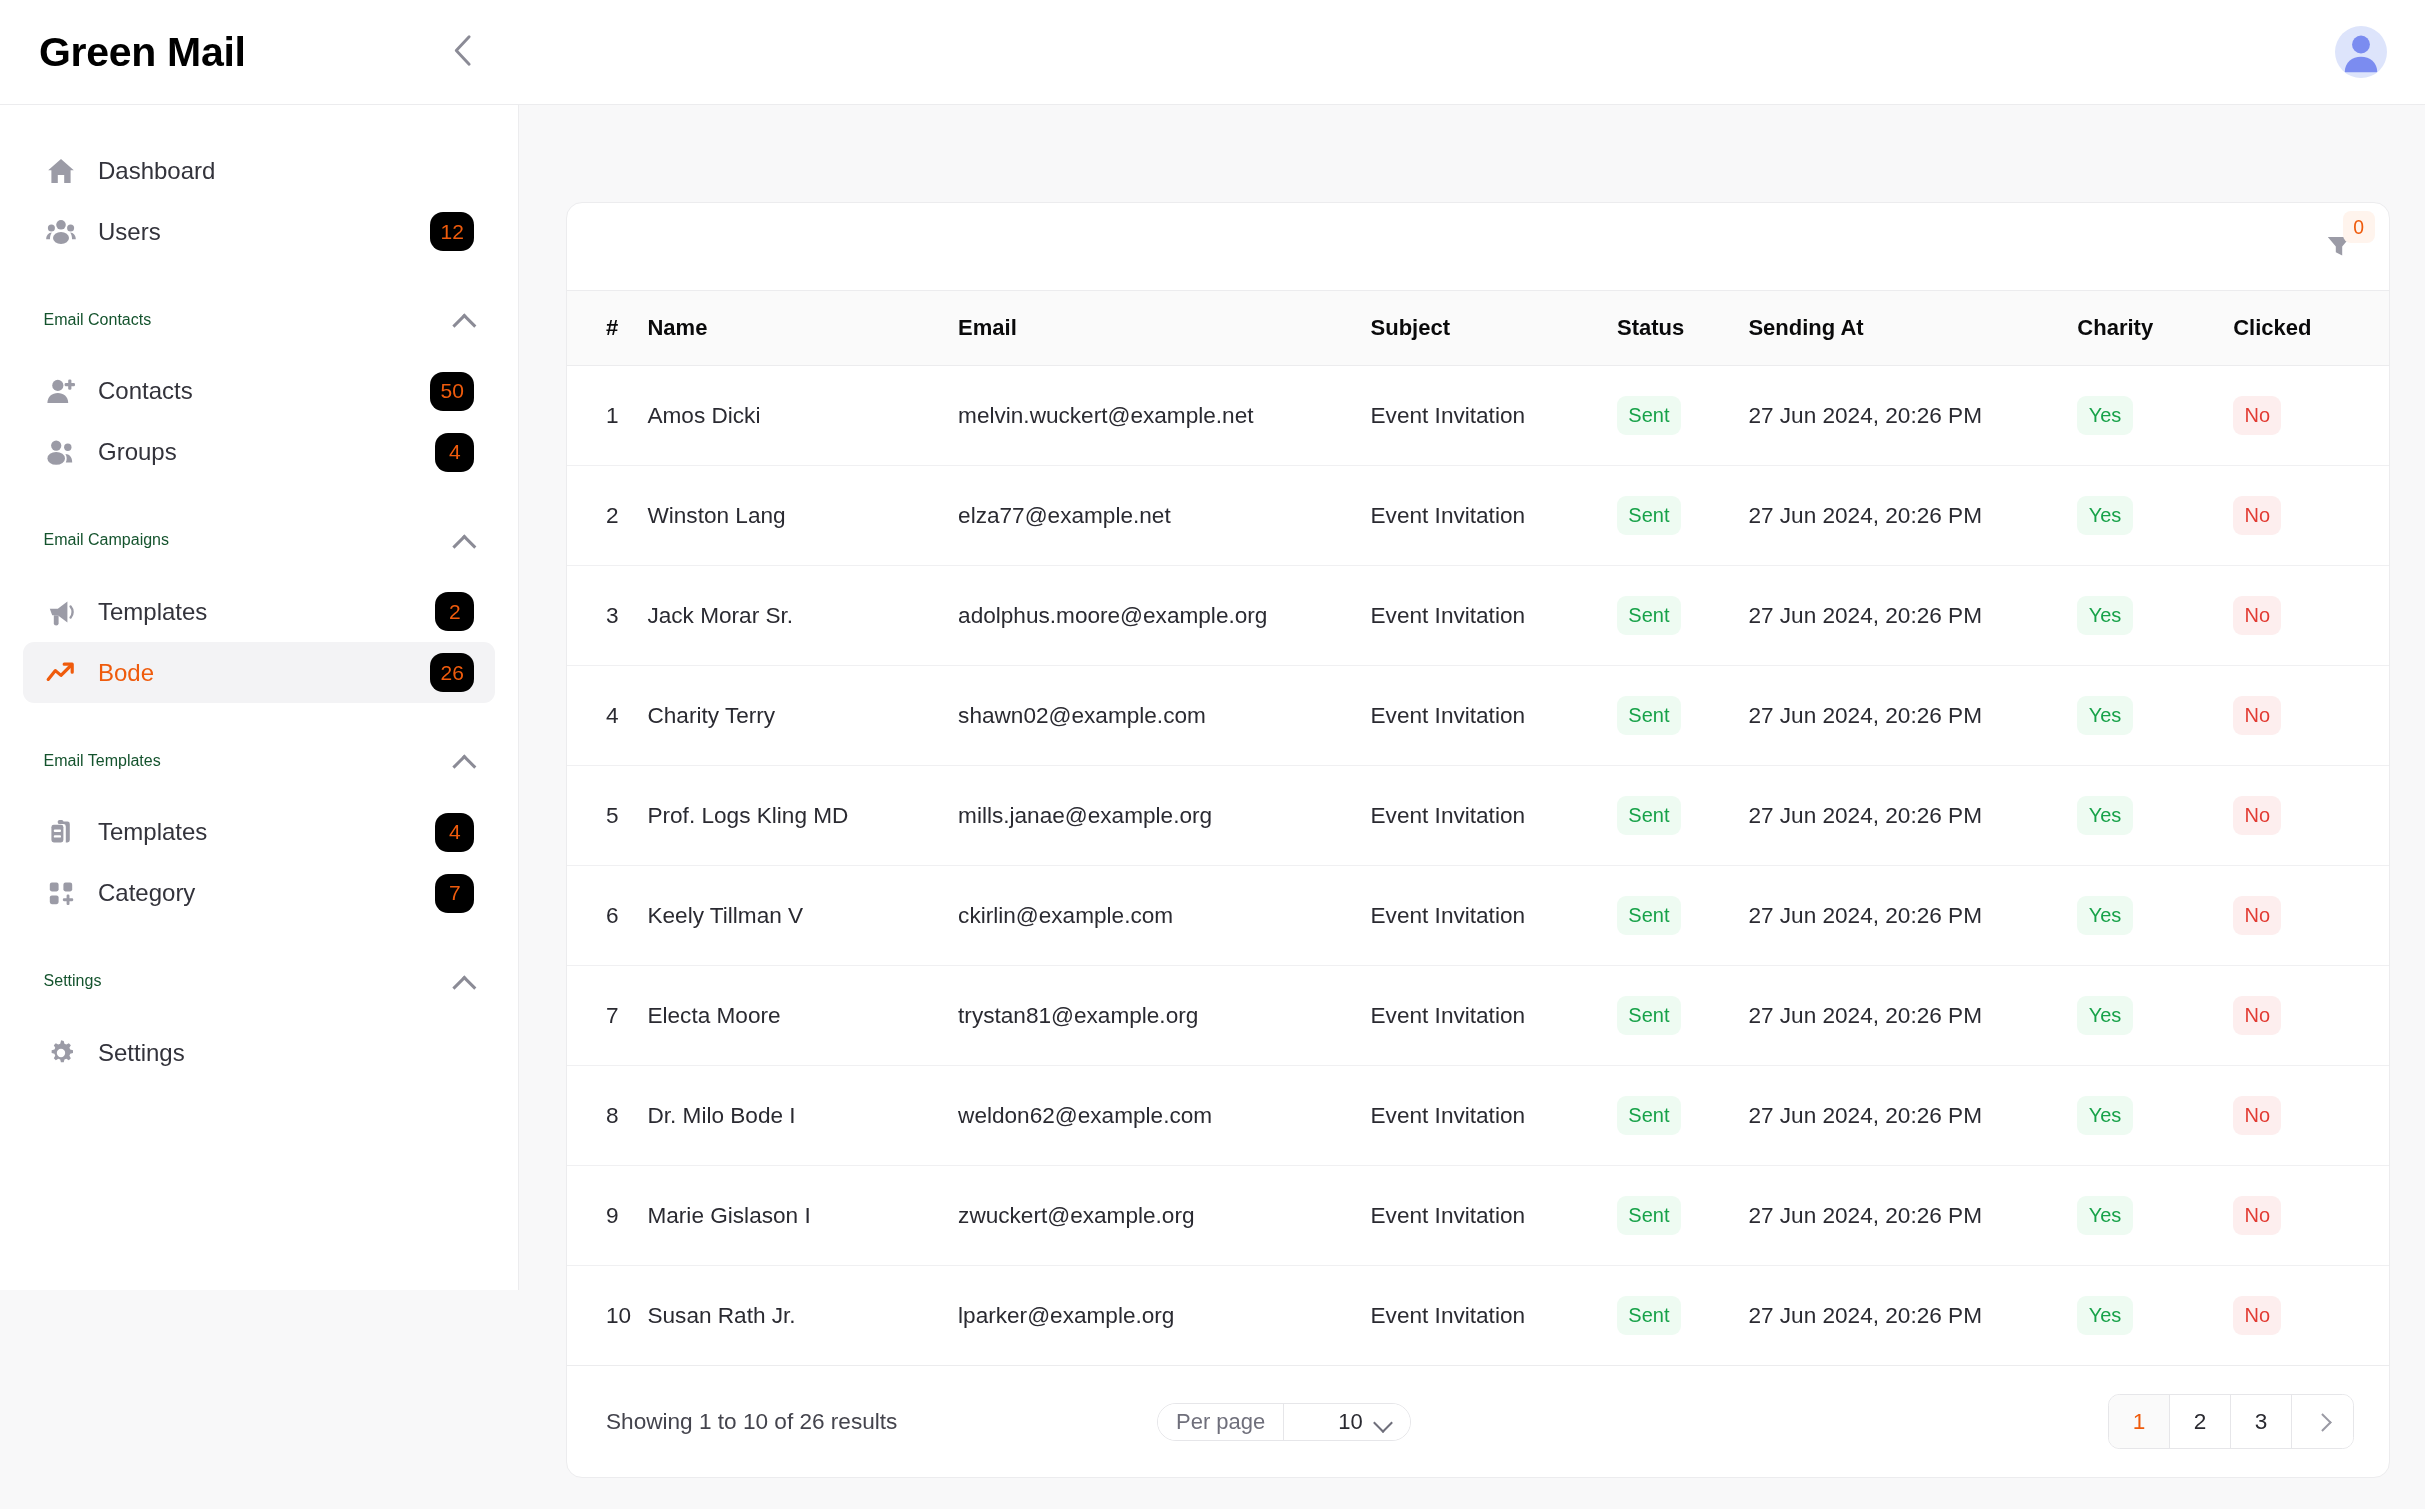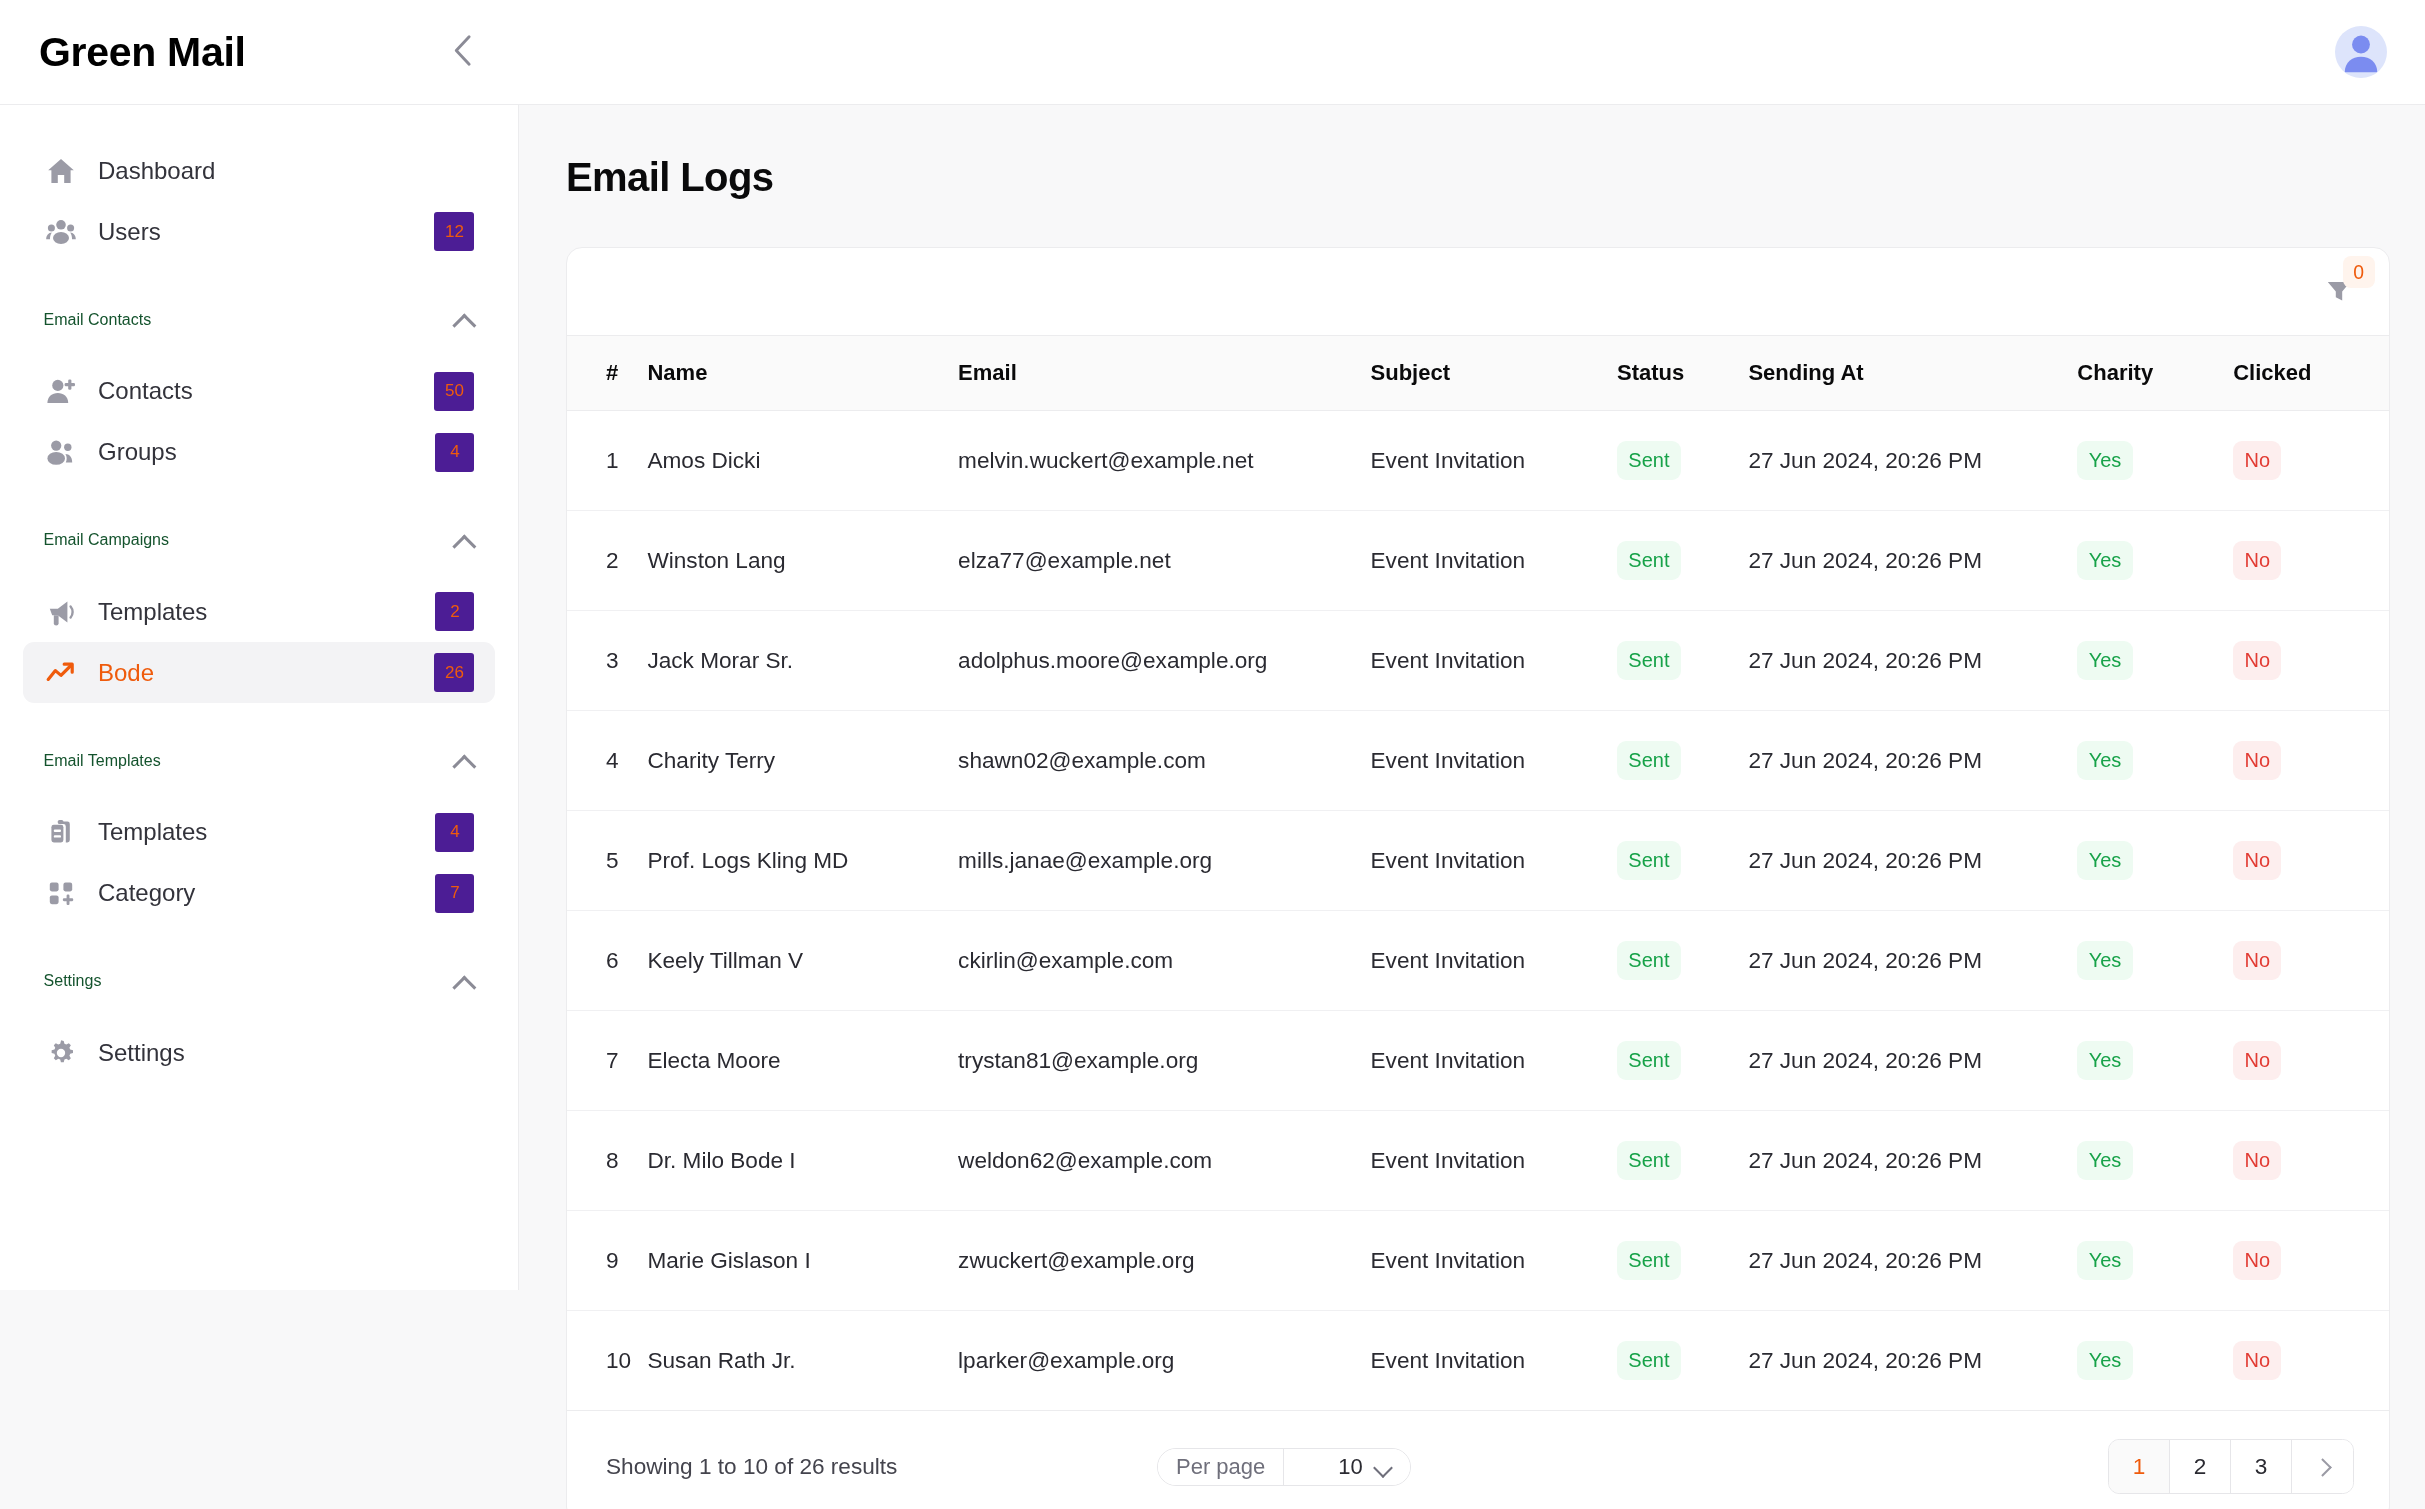--- a/index.html
+++ b/index.html
@@ -79,24 +79,24 @@
     font-size: 24px;
     color: #33333b;
   }
   .nav-item.active .nav-label { color: #ef5b0c; }
   .badge {
     position: absolute;
     right: 21px;
     min-width: 39px;
     height: 39px;
     padding: 0 10.5px;
-    border-radius: 3px;
-    background: #4c1d95;
+    border-radius: 13px;
+    background: #000000;
     color: #ef5b0c;
-    font-size: 17px;
+    font-size: 21px;
     display: flex; align-items: center; justify-content: center;
   }
 
   .group-head {
     height: 53px;
     margin: 0 22.6px;
     padding: 0 21px;
     display: flex;
     align-items: center;
     justify-content: space-between;
@@ -487,21 +487,20 @@
         <circle cx="20" cy="20" r="5.2" fill="#ffffff"></circle>
       </svg>
     </span>
     <span class="nav-label">Settings</span>
   </div>
 
 </div>
 
 <div class="main">
 
-  <div class="page-title">Email Logs</div>
 
   <div class="card">
 
     <div class="card-toolbar">
 
       <div class="filter-wrap">
         <span>
           <svg width="32" height="32" viewBox="0 0 40 40">
             <path d="M6 10 h28 L24 22 v11 l-8 -4 v-7 z" fill="#9b9ba6"></path>
           </svg>

